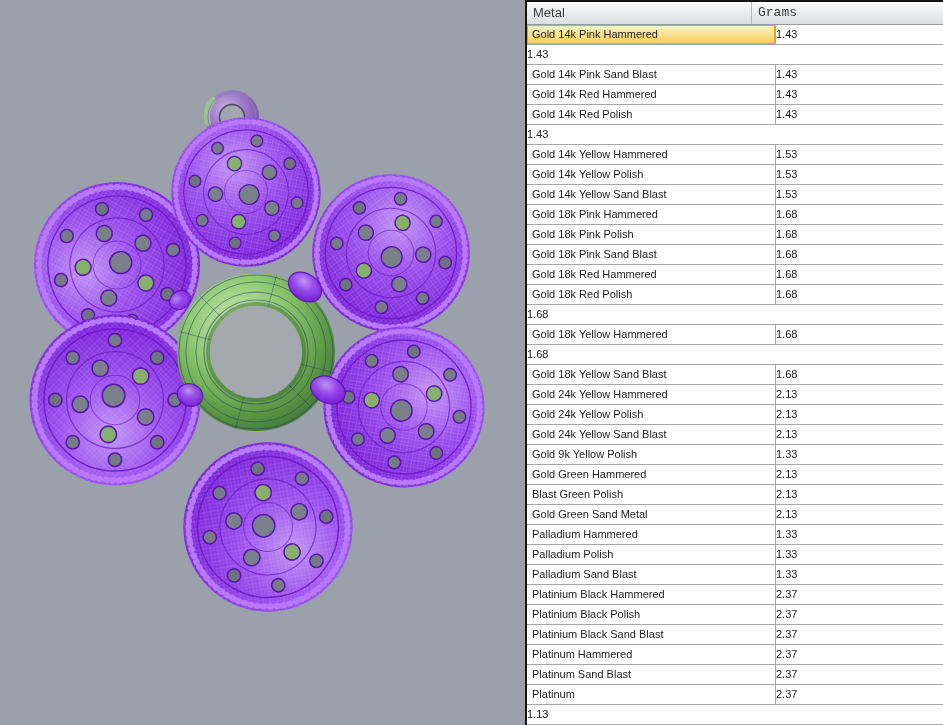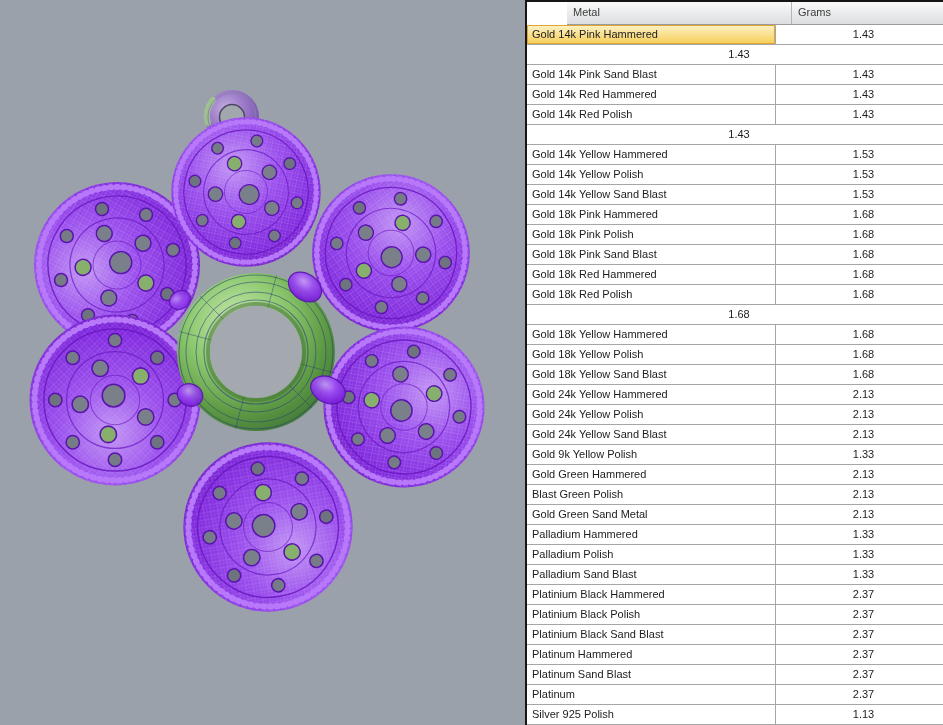--- a/index.html
+++ b/index.html
@@ -1,29 +1,29 @@
 <!DOCTYPE html>
 <html><head>
 <meta charset="utf-8">
 <style>
   html,body{margin:0;padding:0;}
   body{width:943px;height:725px;overflow:hidden;font-family:"Liberation Sans",sans-serif;}
   .app{display:flex;width:943px;height:725px;background:#9aa1ab;}
   .viewport{width:525px;height:725px;flex:none;position:relative;background:#9aa1ab;}
   .viewport svg{display:block;}
   .table-panel{flex:1;height:725px;background:#ffffff;border-left:2px solid #151515;border-top:2px solid #151515;box-sizing:border-box;display:flex;flex-direction:column;min-width:0;}
-  .grid-header{display:flex;height:22px;flex:none;background:linear-gradient(#fafafa,#dcdee1);border-bottom:1px solid #9b9b9b;color:#3c3c3c;font-size:11px;margin-left:40px;}
+  .grid-header{display:flex;height:22px;flex:none;background:linear-gradient(#fafafa,#dcdee1);border-bottom:1px solid #9b9b9b;color:#3c3c3c;font-size:13px;}
   .hcell{line-height:21px;padding-left:6px;box-sizing:border-box;white-space:nowrap;}
   .hcell.metal{width:225px;border-right:1px solid #b4b7ba;}
-  .hcell.grams{flex:1;}
+  .hcell.grams{flex:1;font-family:Liberation Mono, monospace;}
   .grid-body{flex:1;overflow:hidden;}
   .grid-row{display:flex;height:20px;background:#ffffff;border-bottom:1px solid #a6a6a6;box-sizing:border-box;font-size:11px;color:#1c1c1c;}
   .cell{box-sizing:border-box;line-height:19px;white-space:nowrap;overflow:hidden;}
   .cell.metal{width:249px;padding-left:5px;border-right:1px solid #a6a6a6;}
-  .cell.grams{flex:1;text-align:center;padding-left:8px;}
+  .cell.grams{flex:1;text-align:left;}
   .cell.metal.selected{background:linear-gradient(#fdf3c8,#f6cd57);box-shadow:inset 0 0 0 1px #dfa634;border-radius:1px;}
 </style>
 </head>
 <body>
 
 <div class="app">
 
   <div class="viewport">
     <svg width="525" height="725" viewBox="0 0 525 725">
       <defs>
@@ -183,21 +183,20 @@
     <div class="cell grams">1.68</div>
   </div>
         <div class="grid-row">
     <div class="cell grams">1.68</div>
   </div>
         <div class="grid-row">
     <div class="cell metal">Gold 18k Yellow Hammered</div>
     <div class="cell grams">1.68</div>
   </div>
         <div class="grid-row">
-    <div class="cell metal">Gold 18k Yellow Polish</div>
     <div class="cell grams">1.68</div>
   </div>
         <div class="grid-row">
     <div class="cell metal">Gold 18k Yellow Sand Blast</div>
     <div class="cell grams">1.68</div>
   </div>
         <div class="grid-row">
     <div class="cell metal">Gold 24k Yellow Hammered</div>
     <div class="cell grams">2.13</div>
   </div>
@@ -255,19 +254,18 @@
   </div>
         <div class="grid-row">
     <div class="cell metal">Platinum Sand Blast</div>
     <div class="cell grams">2.37</div>
   </div>
         <div class="grid-row">
     <div class="cell metal">Platinum</div>
     <div class="cell grams">2.37</div>
   </div>
         <div class="grid-row">
-    <div class="cell metal">Silver 925 Polish</div>
     <div class="cell grams">1.13</div>
   </div>
       </div>
   </div>
 
 </div>
 
 </body></html>

